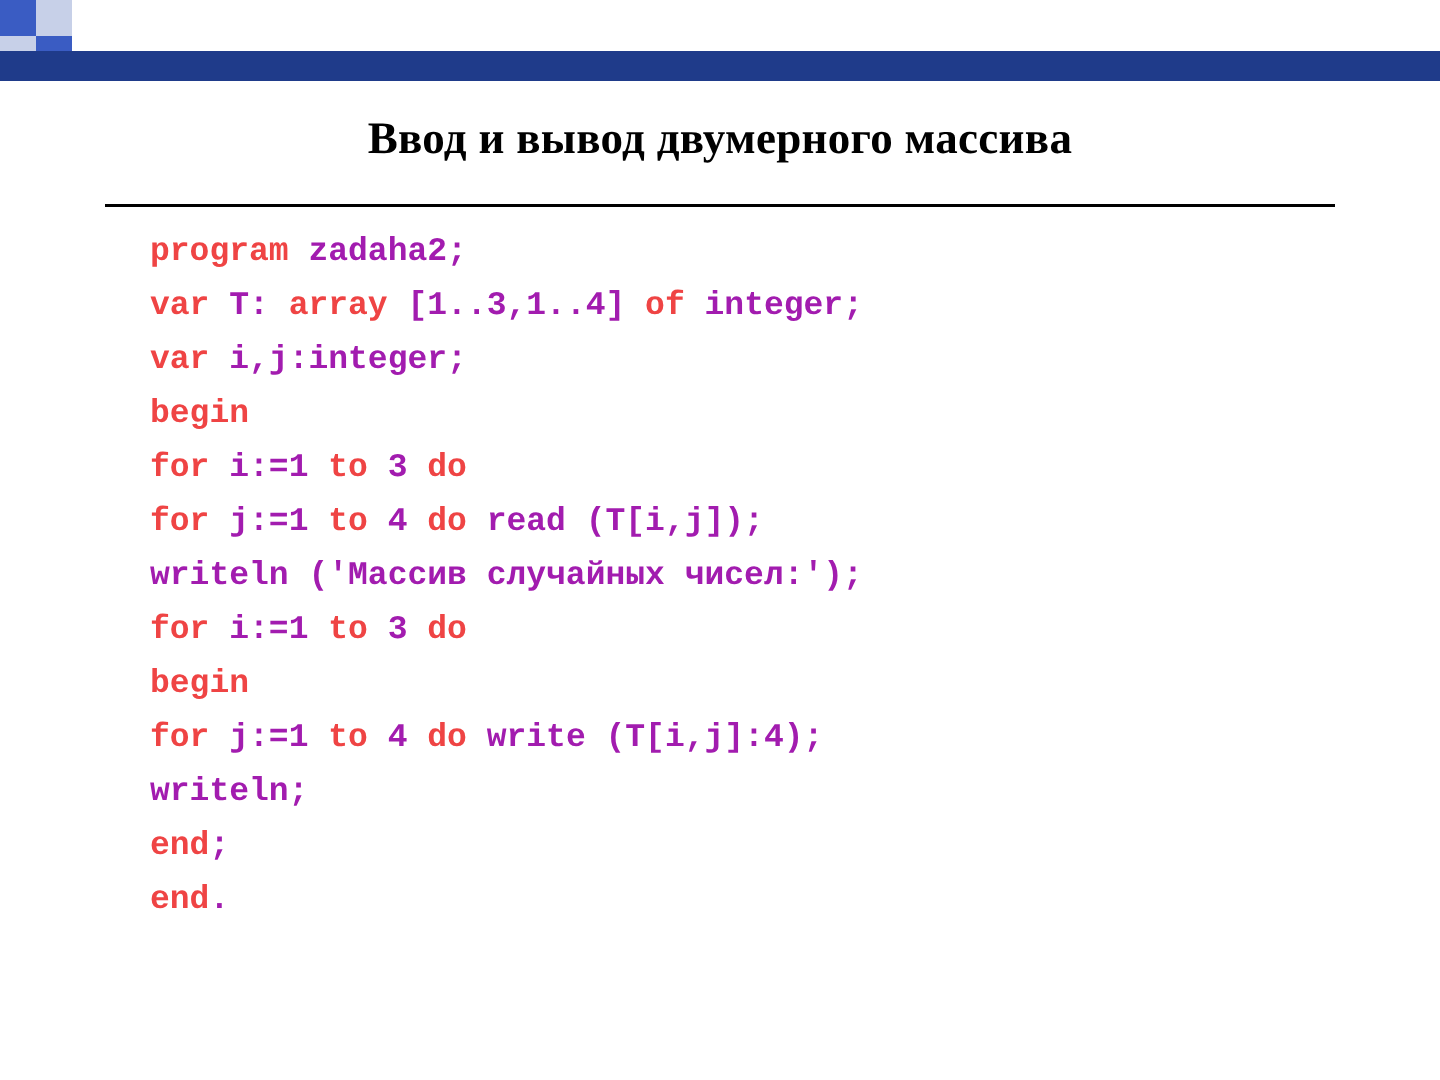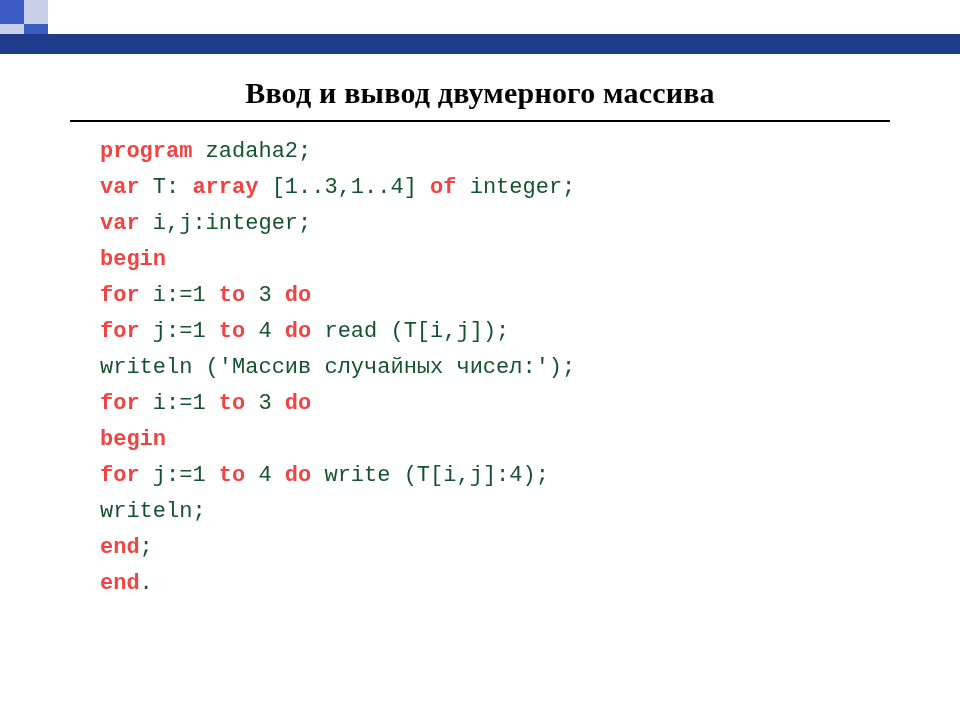--- a/index.html
+++ b/index.html
@@ -35,42 +35,42 @@
   .sq2 { left: 24px; top: 0px;  background: #c7d0e8; }
   .sq3 { left: 0px;  top: 24px; background: #c7d0e8; }
   .sq4 { left: 24px; top: 24px; background: #3a5cc3; }
 
   .slide-title {
     text-align: center;
     font-size: 30px;
     font-weight: bold;
     color: #000;
     margin-top: 22px;
-    margin-bottom: 10px;
+    margin-bottom: 26px;
     letter-spacing: 0.2px;
   }
 
   .hr {
     height: 0;
     border: none;
     border-top: 2px solid #000;
     margin: 0 70px 12px 70px;
   }
 
   .code-block {
     margin: 0 70px 0 100px;
     font-family: "Courier New", Courier, monospace;
     font-size: 22px;
     line-height: 36px;
     color: #0a0a40;
     font-weight: bold;
     white-space: pre;
   }
   .code-block .kw  { color: #ef4444; font-weight: 900; }
-  .code-block .id  { color: #14532d; font-weight: 400; }
+  .code-block .id  { color: #a21caf; font-weight: 700; }
 
 </style>
 </head>
 <body>
 
 <div class="top-band">
   <div class="sq sq1"></div>
   <div class="sq sq2"></div>
   <div class="sq sq3"></div>
   <div class="sq sq4"></div>

